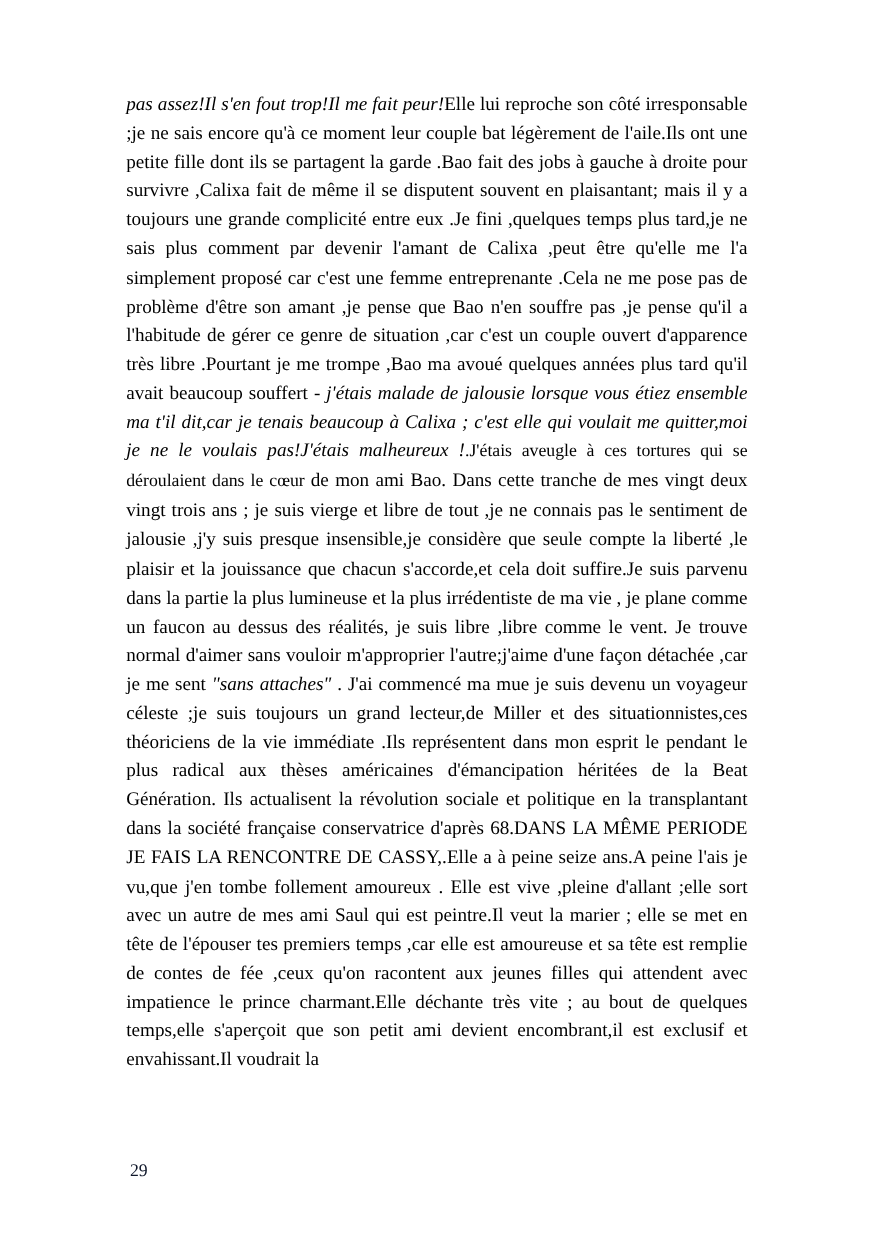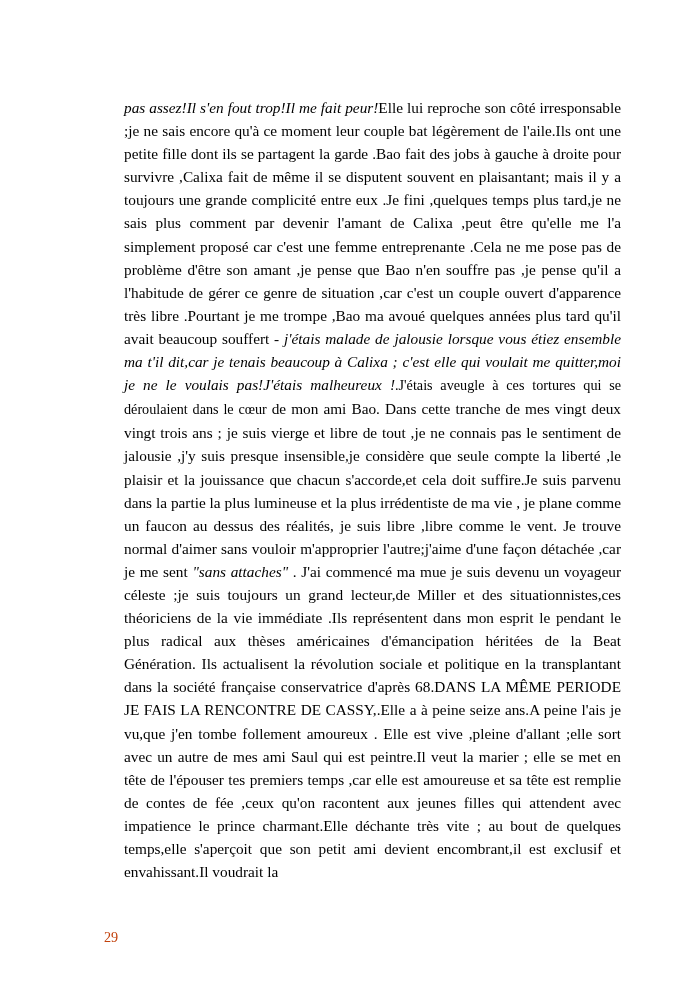--- a/index.html
+++ b/index.html
@@ -19,23 +19,22 @@
     position: absolute;
     left: 0;
     top: 0;
     width: 699px;
     height: 992px;
     background: #ffffff;
   }
   .text-column {
     position: absolute;
     left: 101px;
-    top: 96px;
+    top: 72px;
     width: 497px;
-    margin-left: 23px;
   }
   .para {
     margin: 0;
     font-size: 15.3px;
     line-height: 23.1px;
     text-align: justify;
     text-justify: inter-word;
     hyphens: none;
   }
   .para .it {
@@ -43,21 +42,21 @@
   }
   .para .sm {
     font-size: 14.2px;
   }
   .page-number {
     position: absolute;
     left: 104px;
     top: 928px;
     font-size: 14.2px;
     line-height: 18px;
-    color: #c2410c;
+    color: #0f172a;
   }
 </style>
 </head>
 <body>
 
 <div class="page">
 
   <div class="text-column">
     <p class="para">
       <span class="it">pas assez!</span><span class="it">Il s'en fout trop!</span><span class="it">Il me fait peur!</span><span>Elle  lui reproche son côté irresponsable   ;je ne sais encore qu'à ce moment leur couple bat légèrement de l'aile.Ils ont une petite fille dont ils se partagent la garde .Bao fait des jobs à gauche à droite pour survivre ,Calixa fait de même il se disputent souvent en plaisantant; mais il y a toujours une grande complicité entre eux  .Je fini ,quelques temps plus tard,je ne sais plus comment par devenir l'amant de Calixa ,peut être qu'elle me l'a simplement  proposé car c'est une femme entreprenante .Cela ne me pose pas de problème d'être son amant ,je pense que Bao n'en souffre pas ,je pense qu'il a l'habitude de gérer ce genre de situation ,car c'est un couple ouvert d'apparence très libre .Pourtant je me trompe ,Bao ma avoué quelques années plus tard qu'il  avait beaucoup souffert </span><span class="it">- j'étais malade de jalousie lorsque vous étiez ensemble ma t'il dit,car je tenais beaucoup à Calixa ; c'est elle qui voulait me quitter,moi je ne le voulais pas!J'étais malheureux !</span><span class="sm">.J'étais aveugle à ces tortures qui se déroulaient dans le cœur </span><span>de mon ami Bao. Dans cette tranche  de mes vingt deux vingt trois ans ; je suis vierge et libre de tout ,je ne connais pas le sentiment de jalousie ,j'y suis   presque insensible,je considère que seule compte   la liberté ,le plaisir et la jouissance  que chacun s'accorde,et cela doit suffire.Je suis parvenu dans la  partie la plus lumineuse et la plus irrédentiste de ma vie , je plane comme un faucon au dessus des réalités, je suis libre ,libre comme le vent. Je trouve normal d'aimer sans vouloir m'approprier l'autre;j'aime d'une façon détachée ,car je me sent  </span><span class="it">"sans attaches"</span><span> . J'ai commencé ma mue  je suis devenu un voyageur céleste ;je suis toujours un grand lecteur,de Miller et des situationnistes,ces théoriciens de la vie immédiate .Ils représentent dans mon esprit le pendant le plus radical aux thèses  américaines d'émancipation héritées de  la Beat Génération.  Ils actualisent la révolution sociale et politique en la transplantant dans la société française conservatrice d'après 68.DANS LA MÊME PERIODE JE FAIS LA RENCONTRE DE CASSY,.Elle a à peine seize ans.A peine l'ais je vu,que j'en tombe follement amoureux .  Elle est vive ,pleine d'allant ;elle sort avec un autre de mes ami Saul qui est peintre.Il veut la marier ; elle se  met en tête de l'épouser tes premiers temps ,car elle est amoureuse et sa  tête est remplie de contes de fée ,ceux qu'on racontent aux jeunes filles qui attendent avec impatience le prince charmant.Elle déchante très vite ; au bout de quelques temps,elle s'aperçoit que son petit ami  devient  encombrant,il  est  exclusif  et  envahissant.Il  voudrait  la</span>

